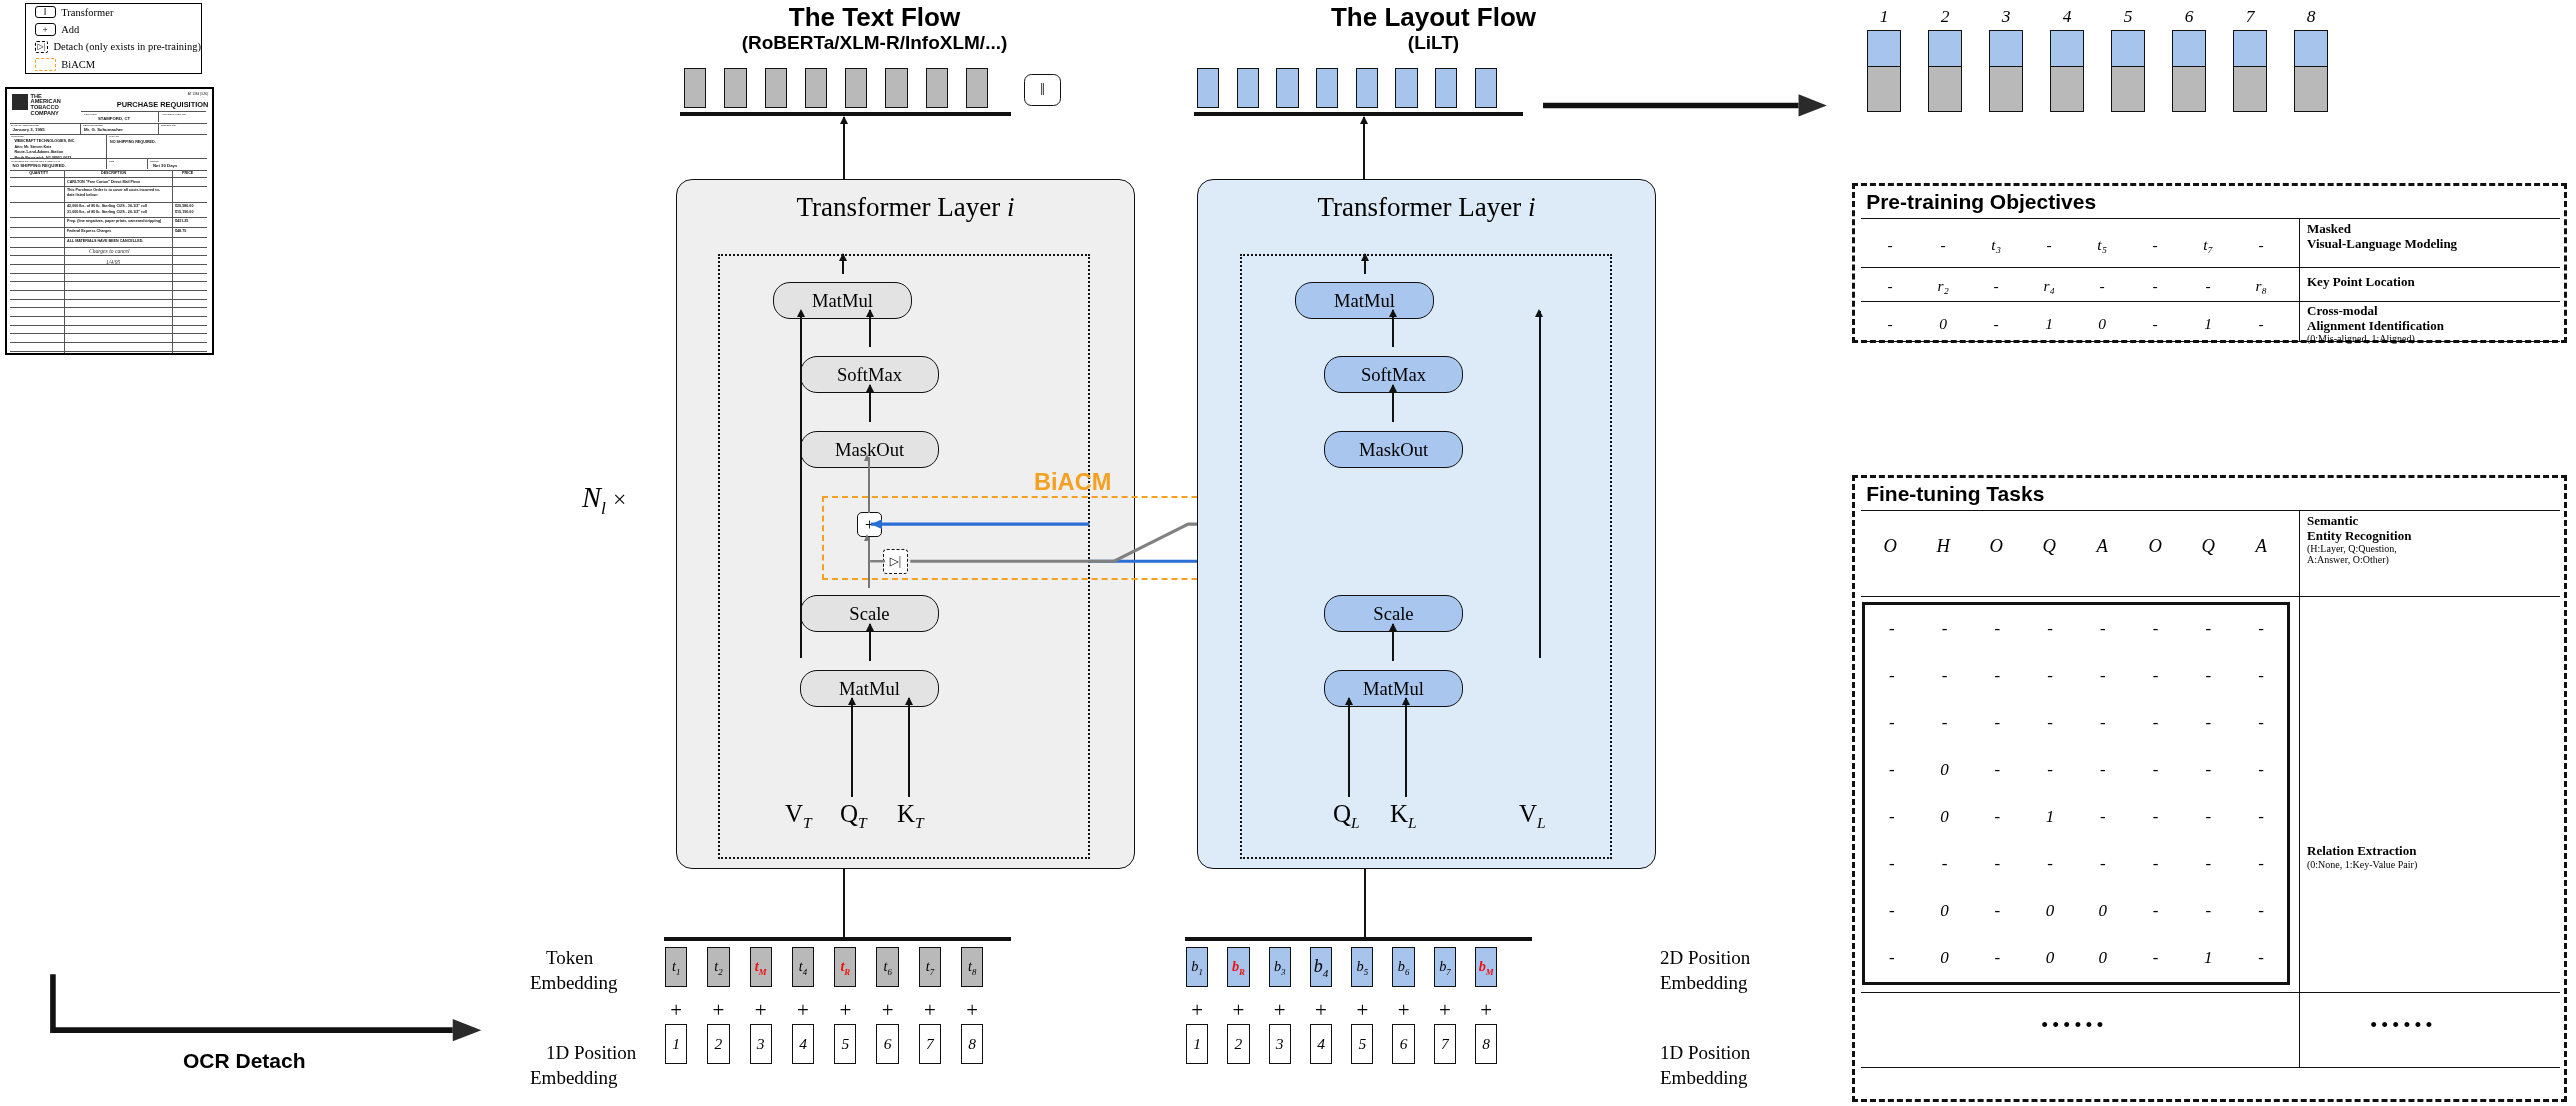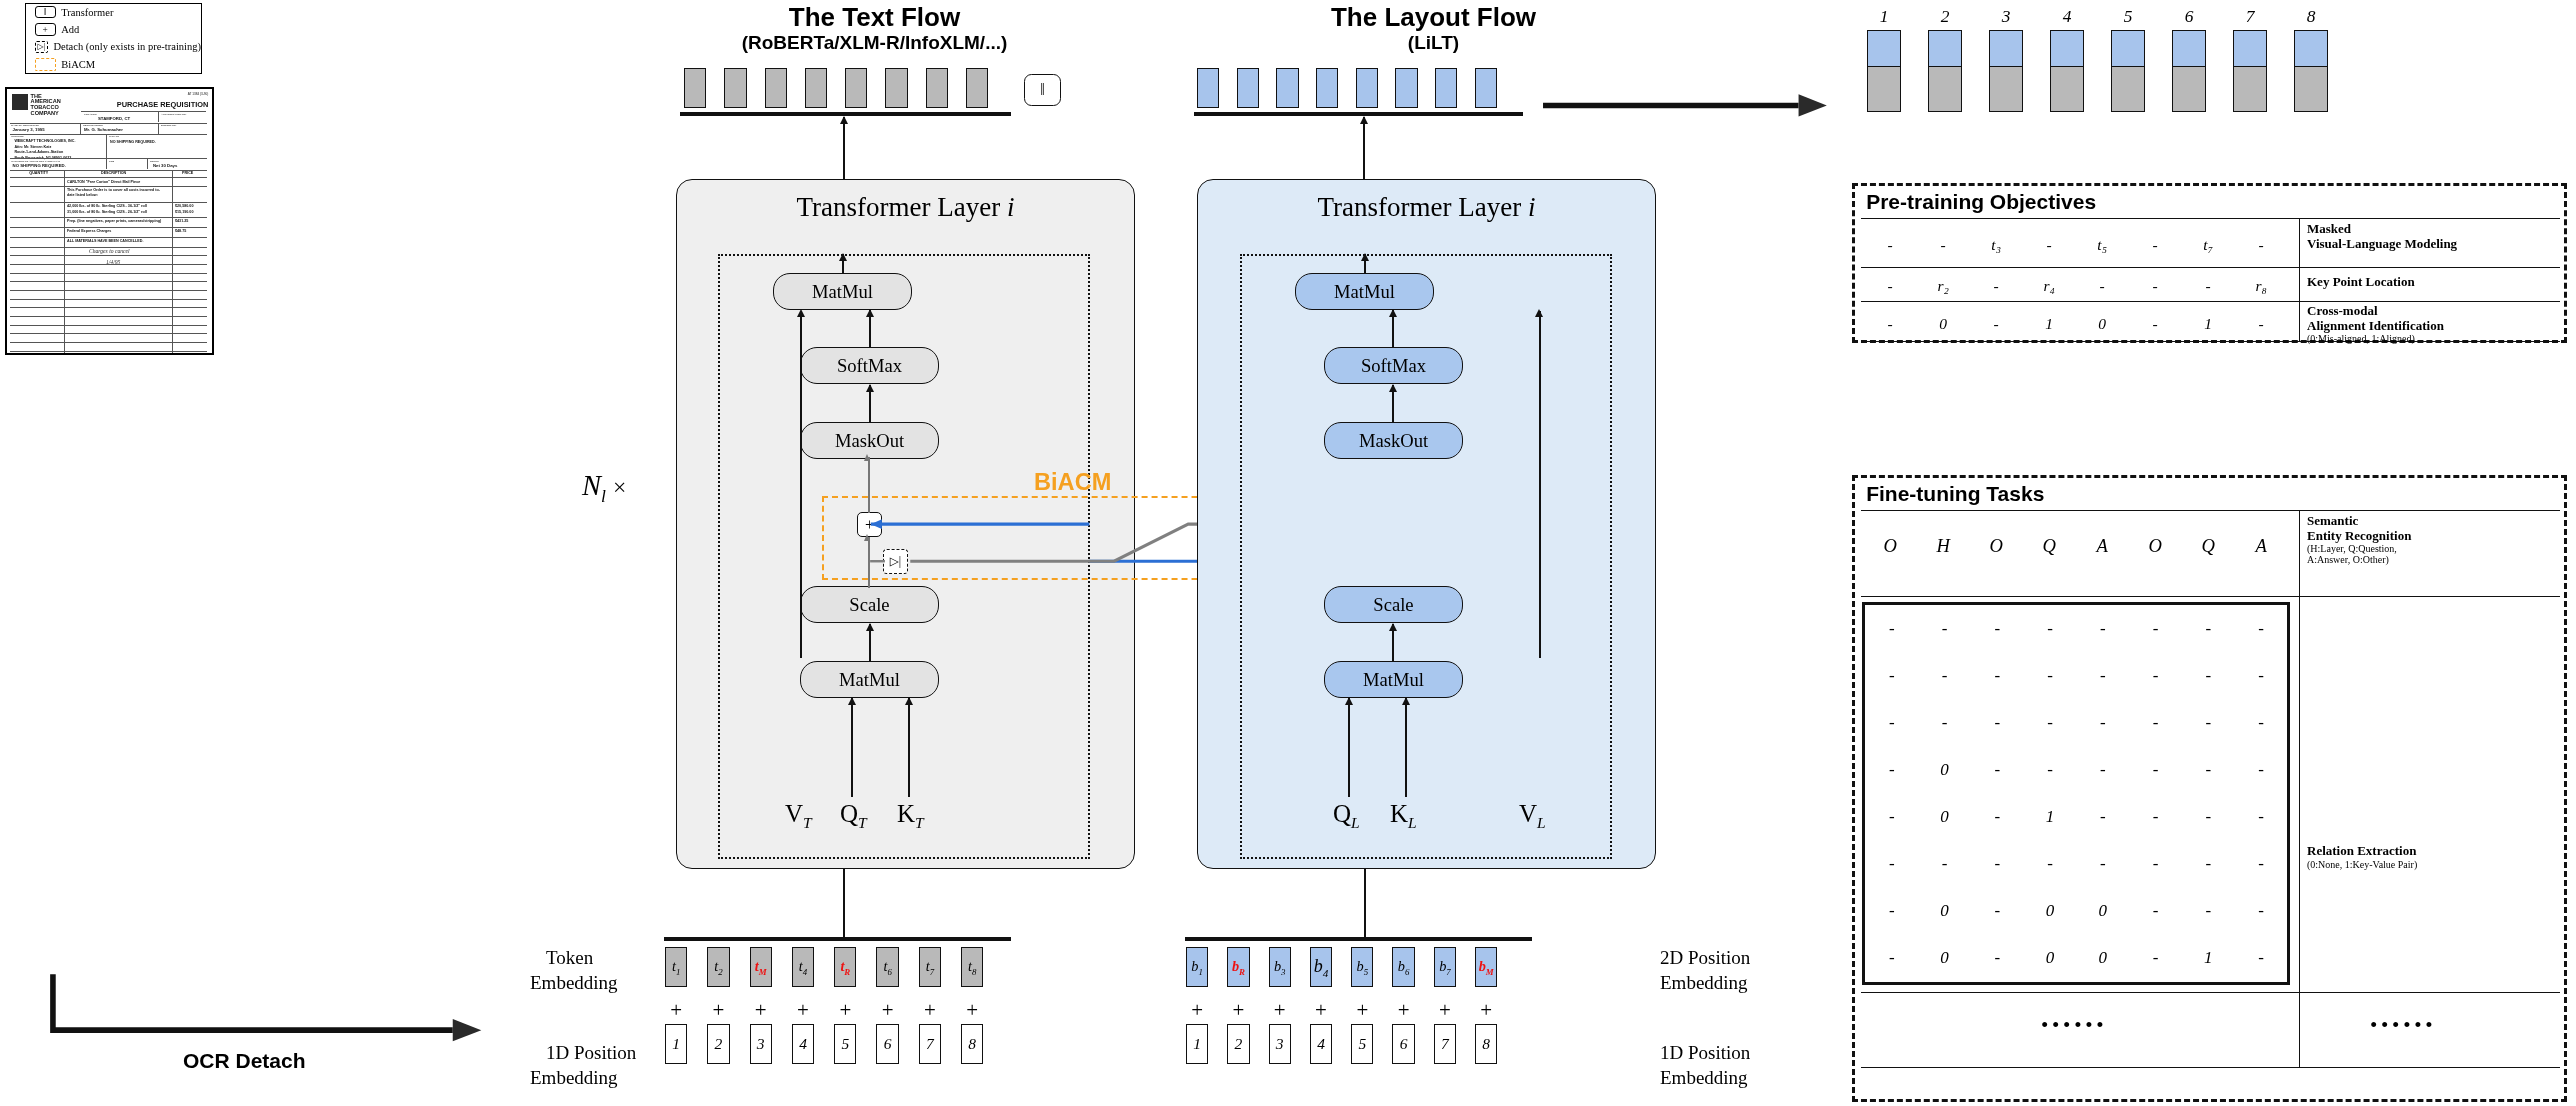--- a/index.html
+++ b/index.html
@@ -22,21 +22,21 @@
   #docimg{left:5px;top:87px;width:205px;height:264px;border:2.5px solid #000;background:#fff;overflow:hidden;text-decoration:underline;}
   .dl{position:absolute;background:#555;}
   .dtxt{position:absolute;font-family:"Liberation Sans",sans-serif;color:#111;white-space:nowrap;}
 
   
   .tok{width:22.3px;height:40px;border:1.9px solid #111;box-sizing:border-box;display:flex;align-items:center;justify-content:center;font-size:11.8px;}
   .tok.gray{background:#b9b9b9;}
   .tok.blue{background:#a7c4ec;}
   .tok.white{background:#fff;}
 
-  .opbox{border:1.9px solid #111;border-radius:17px;box-sizing:border-box;display:flex;align-items:center;justify-content:center;font-size:18.6px;}
+  .opbox{border:1.9px solid #111;border-radius:17px;box-sizing:border-box;display:flex;align-items:center;justify-content:center;font-size:18.6px;margin-top:9px;}
   .opbox.gray{background:#e3e3e3;}
   .opbox.blue{background:#a9c7ee;}
 
   .flowpanel{border:1.9px solid #111;border-radius:16px;box-sizing:border-box;}
   .flowpanel.gray{background:#efefef;}
   .flowpanel.blue{background:#ddeaf7;}
   .dotpanel{border:2.5px dotted #111;box-sizing:border-box;}
 
   .arrow{position:absolute;background:#111;width:1.9px;}
   .arrow::after{content:"";position:absolute;left:-3.1px;top:-0.6px;border-left:4px solid transparent;border-right:4px solid transparent;border-bottom:8px solid #111;}
@@ -209,21 +209,21 @@
   <div class="tok blue"></div>
   <div class="tok blue"></div>
 </div>
 <div class="thickline" style="left:1194px;top:112px;width:329px;"></div>
 
 <svg class="abs" style="left:1539px;top:87px;" width="298" height="43" viewBox="0 0 480 70">
   <path d="M4,30 L420,30" stroke="#111" stroke-width="9" fill="none"></path>
   <polygon points="420,12 466,30 420,48" fill="#2a2a2a"></polygon>
 </svg>
 
-<div class="abs serif" style="left:582px;top:470px;font-size:28.5px;">
+<div class="abs serif" style="left:582px;top:482px;font-size:28.5px;">
   <span class="ital">N</span><sub class="ital">l</sub>
   <span style="font-size:23.6px">×</span>
 </div>
 
 <div class="abs flowpanel gray" style="left:676px;top:179px;width:459px;height:690px;"></div>
 <div class="abs serif ctr" style="left:676px;top:192px;width:459px;height:31px;font-size:27px;">
   <span>Transformer Layer&nbsp;</span>
     <span class="ital" style="font-size:27px">i</span>
 </div>
 <div class="abs dotpanel" style="left:718px;top:254px;width:372px;height:605px;"></div>

